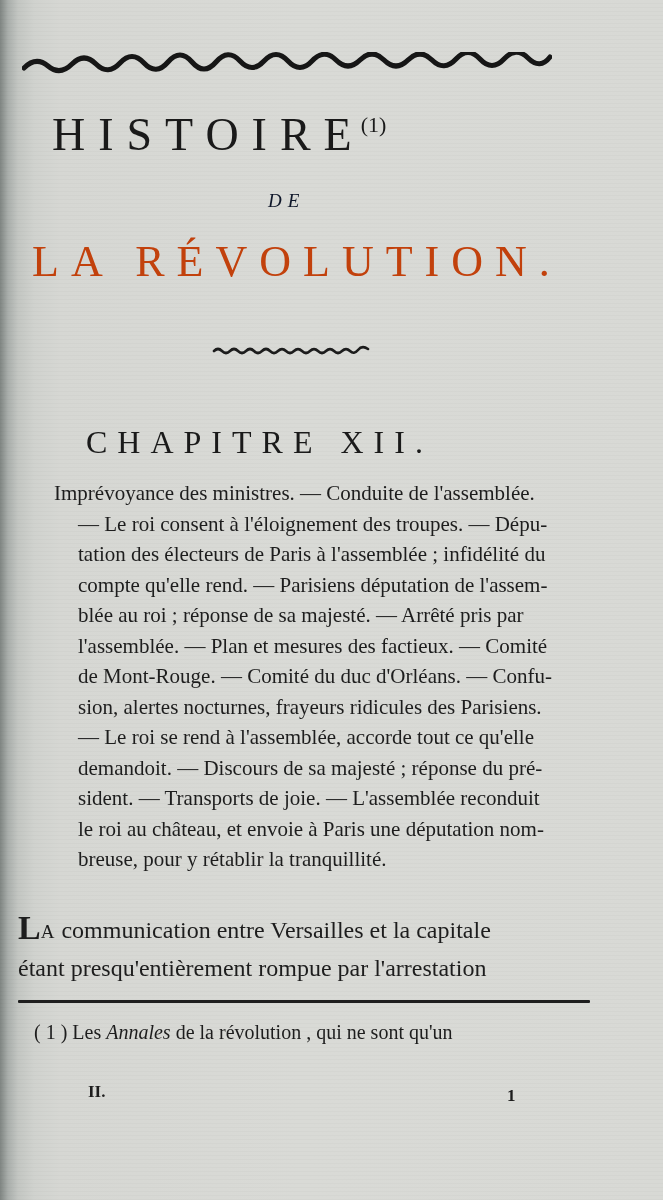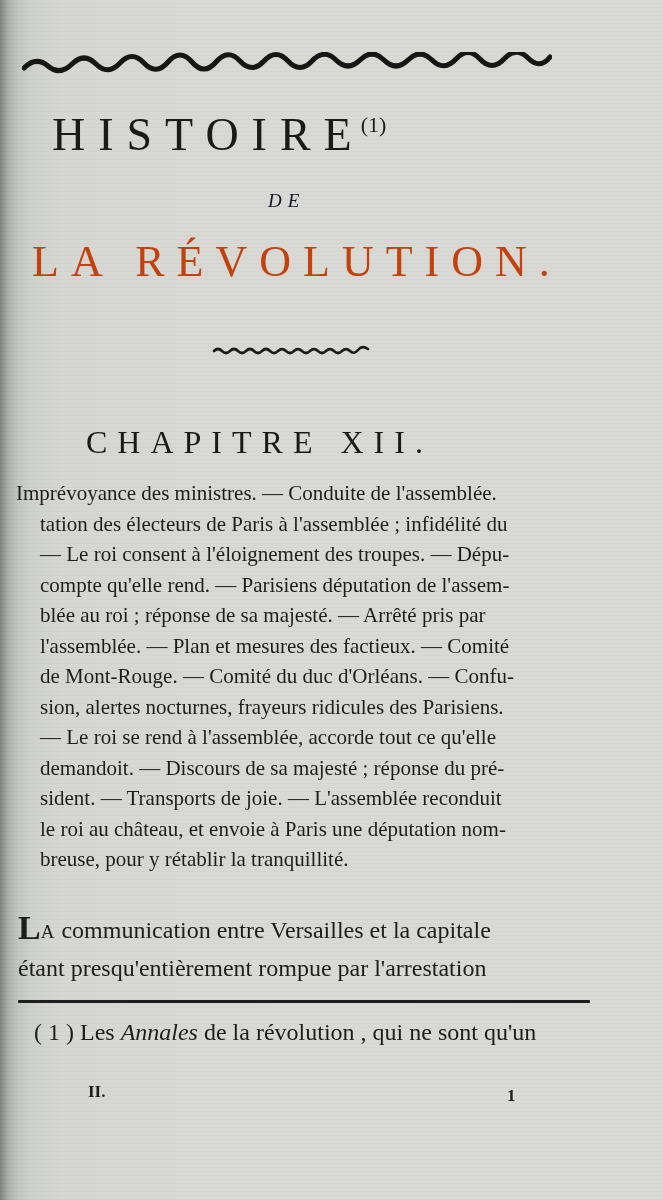--- a/index.html
+++ b/index.html
@@ -30,33 +30,33 @@
     font-size:44px; letter-spacing:12px; color:#c2410c; white-space:nowrap;
   }
   .chapter {
     left:86px; top:410px; font-family:"Liberation Serif", serif;
     font-size:32px; letter-spacing:10px; color:#1a1a1a; white-space:nowrap;margin-top:14px;
   }
   .summary {
     left:16px; top:478px; width:580px;
     font-family:"Liberation Serif", serif; font-size:21px; line-height:30.5px;
   }
-  .summary .line { white-space:nowrap; display:block; }
+  .summary .line { white-space:nowrap; display:block;margin-left:38px; }
   .summary .indent { padding-left:24px; }
   .body-text {
     left:18px; top:910px; width:580px;
     font-family:"Liberation Serif", serif; font-size:24px; line-height:36px;
   }
   .body-text .line { white-space:nowrap; display:block; }
   .dropcap { font-size:34px; font-weight:bold; vertical-align:-1px; }
   .smallcap { font-size:19px; letter-spacing:1px; margin-right:6px; }
   .rule { left:18px; top:1000px; width:572px; height:3px; background:#1e1e1e; border-radius:1px; }
   .footnote {
     left:24px; top:1016px; width:580px;
-    font-family:"Liberation Serif", serif; font-size:24px; line-height:33px;
+    font-family:"Liberation Serif", serif; font-size:20px; line-height:33px;
   }
   .footnote .line { white-space:nowrap; display:block; }
   .footnote .indent { padding-left:10px; }
   .footnote em { font-style:italic; }
   .sig-left { left:88px; top:1082px; font-family:"Liberation Serif", serif; font-size:17px; font-weight:bold;text-align:center; }
   .sig-right { left:507px; top:1086px; font-family:"Liberation Serif", serif; font-size:17px; font-weight:bold; }
 </style>
 </head>
 <body>
 
@@ -73,22 +73,22 @@
 <div class="abs title-rev">LA RÉVOLUTION.</div>
 
 <svg class="abs wave-mid" viewBox="0 0 160 12" preserveAspectRatio="none">
   <path d="M2 7 Q 6 3 10 7 T 18 7 T 26 7 T 34 7 T 42 7 T 50 7 T 58 7 T 66 7 T 74 7 T 82 7 T 90 7 T 98 7 T 106 7 T 114 7 T 122 7 T 130 7 T 138 7 T 146 6 T 156 5" fill="none" stroke="#1c1c1c" stroke-width="2.6" stroke-linecap="round"></path>
 </svg>
 
 <div class="abs chapter">CHAPITRE XII.</div>
 
 <div class="abs summary">
   <span class="line">Imprévoyance des ministres. — Conduite de l'assemblée.</span>
+  <span class="line indent">— Le roi consent à l'éloignement des troupes. — Dépu-</span>
   <span class="line indent">tation des électeurs de Paris à l'assemblée ; infidélité du</span>
-  <span class="line indent">— Le roi consent à l'éloignement des troupes. — Dépu-</span>
   <span class="line indent">compte qu'elle rend. — Parisiens députation de l'assem-</span>
   <span class="line indent">blée au roi ; réponse de sa majesté. — Arrêté pris par</span>
   <span class="line indent">l'assemblée. — Plan et mesures des factieux. — Comité</span>
   <span class="line indent">de Mont-Rouge. — Comité du duc d'Orléans. — Confu-</span>
   <span class="line indent">sion, alertes nocturnes, frayeurs ridicules des Parisiens.</span>
   <span class="line indent">— Le roi se rend à l'assemblée, accorde tout ce qu'elle</span>
   <span class="line indent">demandoit. — Discours de sa majesté ; réponse du pré-</span>
   <span class="line indent">sident. — Transports de joie. — L'assemblée reconduit</span>
   <span class="line indent">le roi au château, et envoie à Paris une députation nom-</span>
   <span class="line indent">breuse, pour y rétablir la tranquillité.</span>

